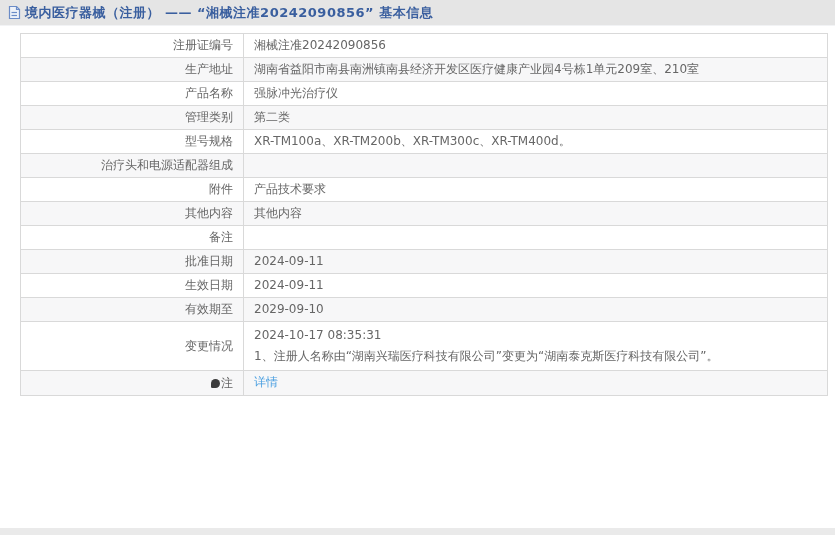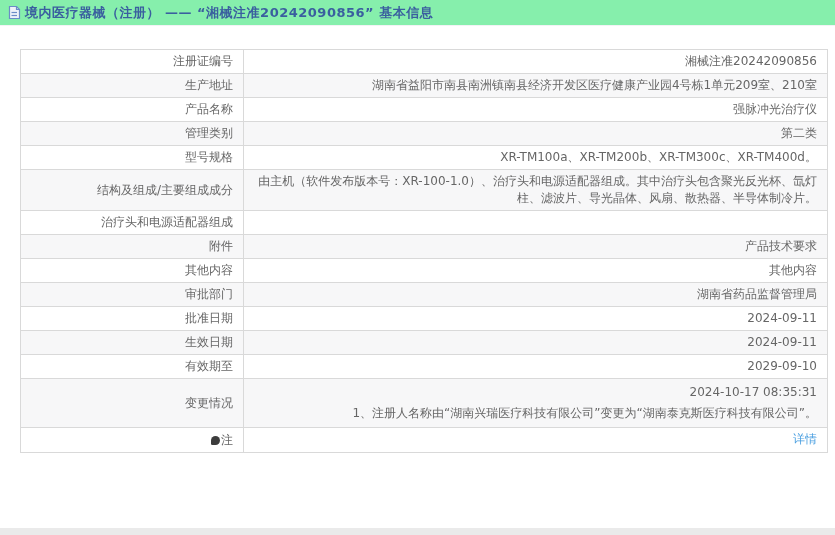--- a/index.html
+++ b/index.html
@@ -6,56 +6,56 @@
   html, body {
     margin: 0; padding: 0;
     width: 835px; height: 535px;
     background: #ffffff;
     font-family: "DejaVu Sans", "Liberation Sans", sans-serif;
     position: relative;
     overflow: hidden;
   }
   .top-band {
     height: 26px;
-    background: #86efac;
+    background: #e5e5e5;
     display: flex;
     align-items: center;
     padding: 0 8px;
     border-bottom: 1px solid #f2f3f5;
   }
   .doc-icon { display: inline-flex; margin-right: 4px; flex: 0 0 auto; }
   .page-title {
     color: #3a5f9f;
     font-size: 13px;
     font-weight: bold;
     white-space: nowrap;
     letter-spacing: 0.5px;
   }
-  .table-wrap { margin: 23px 7px 0 7px; padding-left: 13px; }
+  .table-wrap { margin: 7px 7px 0 7px; padding-left: 13px; }
   table.reg-table {
     width: 100%;
     border-collapse: collapse;
     border: 1px solid #c8c8c8;
     font-size: 12px;
     color: #666666;
   }
   table.reg-table tr { background: #ffffff; }
   table.reg-table tr:nth-child(even) { background: #f7f7f8; }
   table.reg-table td {
     border: 1px solid #d9d9d9;
     vertical-align: middle;
     height: 24px;
     padding: 3px 10px;
   }
   td.label-cell {
     width: 223px;
     text-align: right;
     white-space: nowrap;
   }
-  td.value-cell { text-align: right; line-height: 17px; }
+  td.value-cell { text-align: left; line-height: 17px; }
   .value-line { line-height: 21px; }
   a.detail-link {
     color: #4a9fe0;
     text-decoration: none;
     cursor: pointer;
     font-family: Liberation Mono, monospace;
   }
   .note-icon {
     display: inline-block;
     width: 9px; height: 9px;
@@ -103,38 +103,34 @@
         </tr>
         <tr>
           <td class="label-cell">管理类别</td>
           <td class="value-cell">第二类</td>
         </tr>
         <tr>
           <td class="label-cell">型号规格</td>
           <td class="value-cell">XR-TM100a、XR-TM200b、XR-TM300c、XR-TM400d。</td>
         </tr>
         <tr>
-          <td class="label-cell">结构及组成/主要组成成分</td>
-          <td class="value-cell">由主机（软件发布版本号：XR-100-1.0）、治疗头和电源适配器组成。其中治疗头包含聚光反光杯、氙灯柱、滤波片、导光晶体、风扇、散热器、半导体制冷片。</td>
-        </tr>
-        <tr>
           <td class="label-cell">治疗头和电源适配器组成</td>
           <td class="value-cell"></td>
         </tr>
         <tr>
           <td class="label-cell">附件</td>
           <td class="value-cell">产品技术要求</td>
         </tr>
         <tr>
           <td class="label-cell">其他内容</td>
           <td class="value-cell">其他内容</td>
         </tr>
         <tr>
-          <td class="label-cell">审批部门</td>
-          <td class="value-cell">湖南省药品监督管理局</td>
+          <td class="label-cell">备注</td>
+          <td class="value-cell"></td>
         </tr>
         <tr>
           <td class="label-cell">批准日期</td>
           <td class="value-cell">2024-09-11</td>
         </tr>
         <tr>
           <td class="label-cell">生效日期</td>
           <td class="value-cell">2024-09-11</td>
         </tr>
         <tr>

